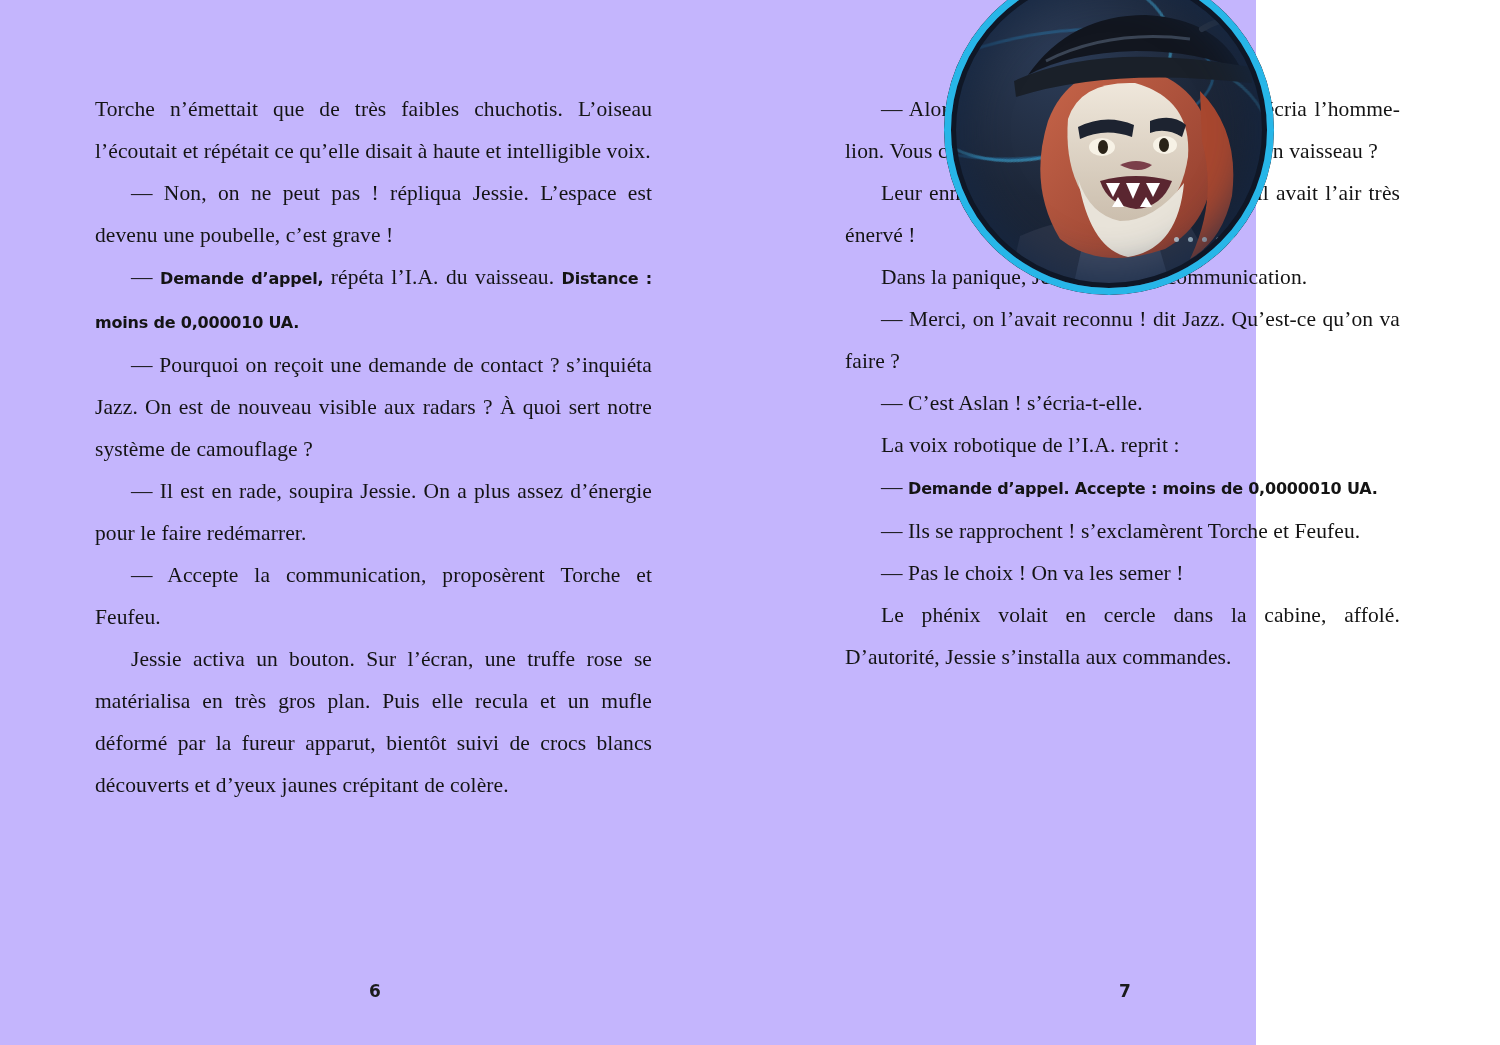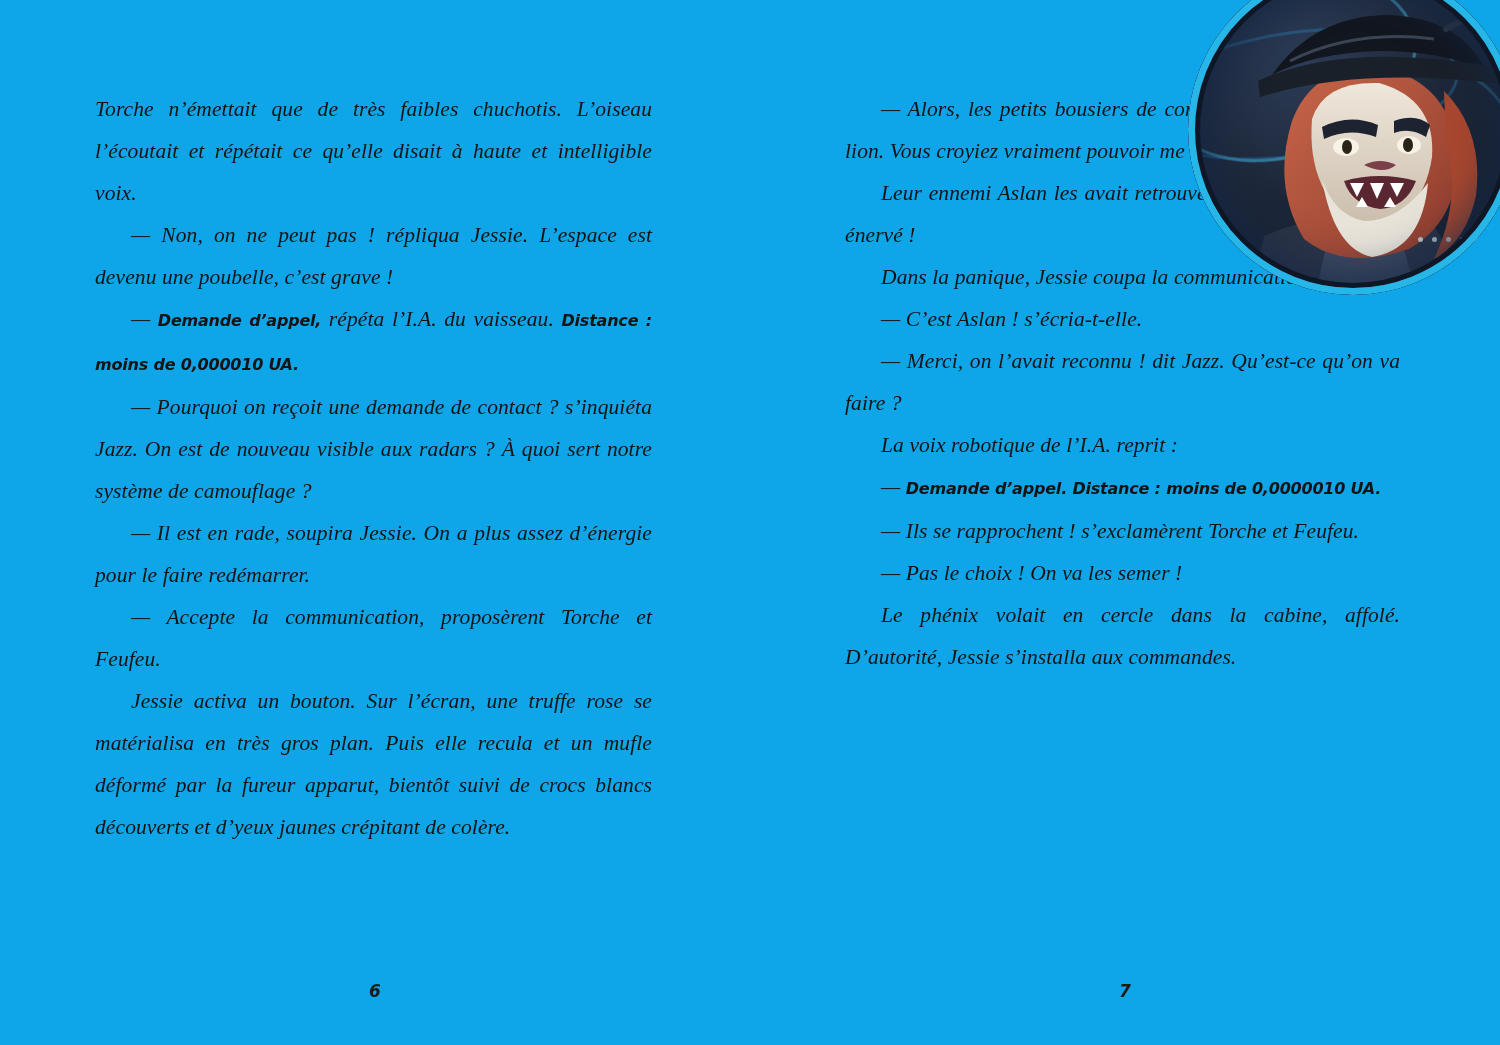--- a/index.html
+++ b/index.html
@@ -9,24 +9,23 @@
   }
   body {
     width: 1500px;
     height: 1045px;
     overflow: hidden;
     font-family: "Liberation Serif", serif;
     color: #1a1a1a;
   }
   .spread {
     position: relative;
-    width: 1500px;
+    width: 1256px;
     height: 1045px;
-    background: #0ea5e9;
-    font-style: italic;
+    background: #c4b5fd;
   }
   .page {
     position: absolute;
     top: 0;
     height: 1045px;
     box-sizing: border-box;
   }
   .page-left {
     left: 0;
     width: 750px;
@@ -160,24 +159,24 @@
         <p class="para"><span>Jessie activa un bouton. Sur l’écran, une truffe rose se matérialisa en très gros plan. Puis elle recula et un mufle déformé par la fureur apparut, bientôt suivi de crocs blancs découverts et d’yeux jaunes crépitant de colère.</span></p>
       </div>
   </div>
   <div class="folio folio-left">6</div>
 
   <div class="page page-right">
     <div class="body-text" id="right-body">
         <p class="para"><span>— Alors, les petits bousiers de comète ! s’écria l’homme-lion. Vous croyiez vraiment pouvoir me voler mon vaisseau ?</span></p>
         <p class="para"><span>Leur ennemi Aslan les avait retrouvés. Et il avait l’air très énervé !</span></p>
         <p class="para"><span>Dans la panique, Jessie coupa la communication.</span></p>
+        <p class="para"><span>— Merci, on l’avait reconnu ! dit Jazz. Qu’est-ce qu’on va faire ?</span></p>
         <p class="para"><span>— C’est Aslan ! s’écria-t-elle.</span></p>
-        <p class="para"><span>— Merci, on l’avait reconnu ! dit Jazz. Qu’est-ce qu’on va faire ?</span></p>
         <p class="para"><span>La voix robotique de l’I.A. reprit :</span></p>
-        <p class="para"><span>— </span><span class="ai">Demande d’appel. Distance : moins de 0,0000010 UA.</span></p>
+        <p class="para"><span>— </span><span class="ai">Demande d’appel. Accepte : moins de 0,0000010 UA.</span></p>
         <p class="para"><span>— Ils se rapprochent ! s’exclamèrent Torche et Feufeu.</span></p>
         <p class="para"><span>— Pas le choix ! On va les semer !</span></p>
         <p class="para"><span>Le phénix volait en cercle dans la cabine, affolé. D’autorité, Jessie s’installa aux commandes.</span></p>
       </div>
   </div>
   <div class="folio folio-right">7</div>
 
   <div class="illustration">
     <div class="ill-bg">
       <div class="swirl s1"></div>

